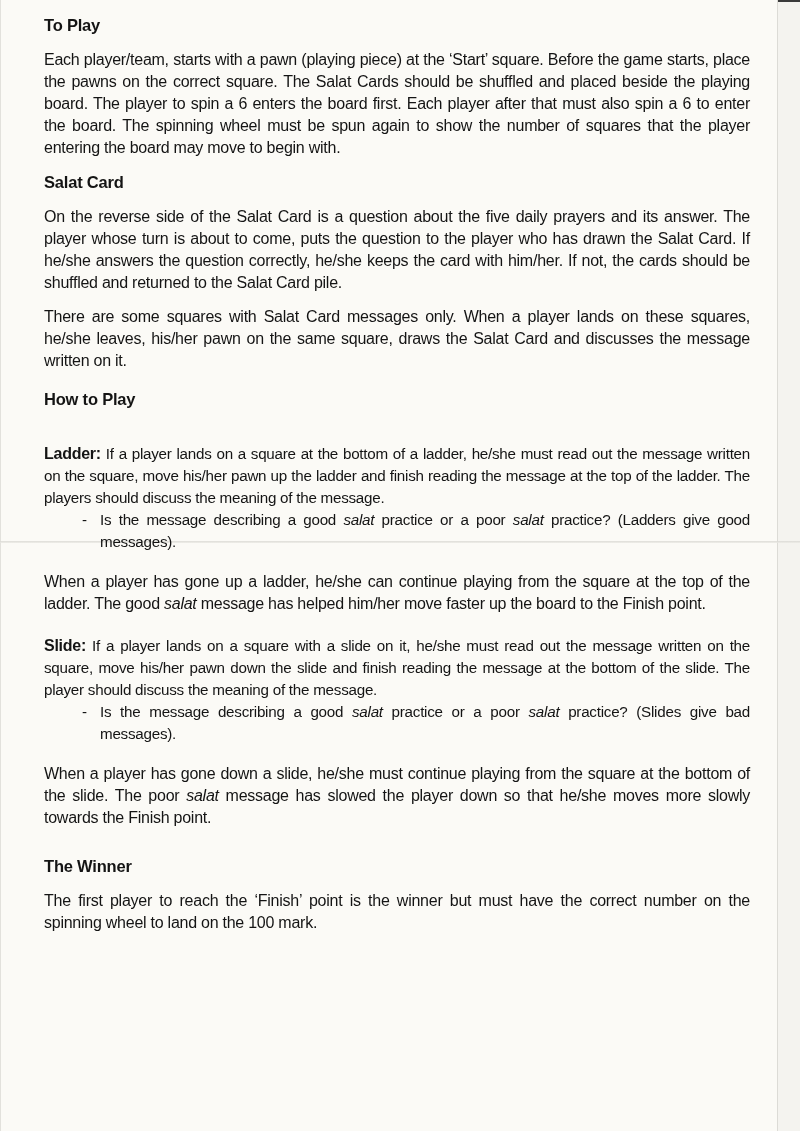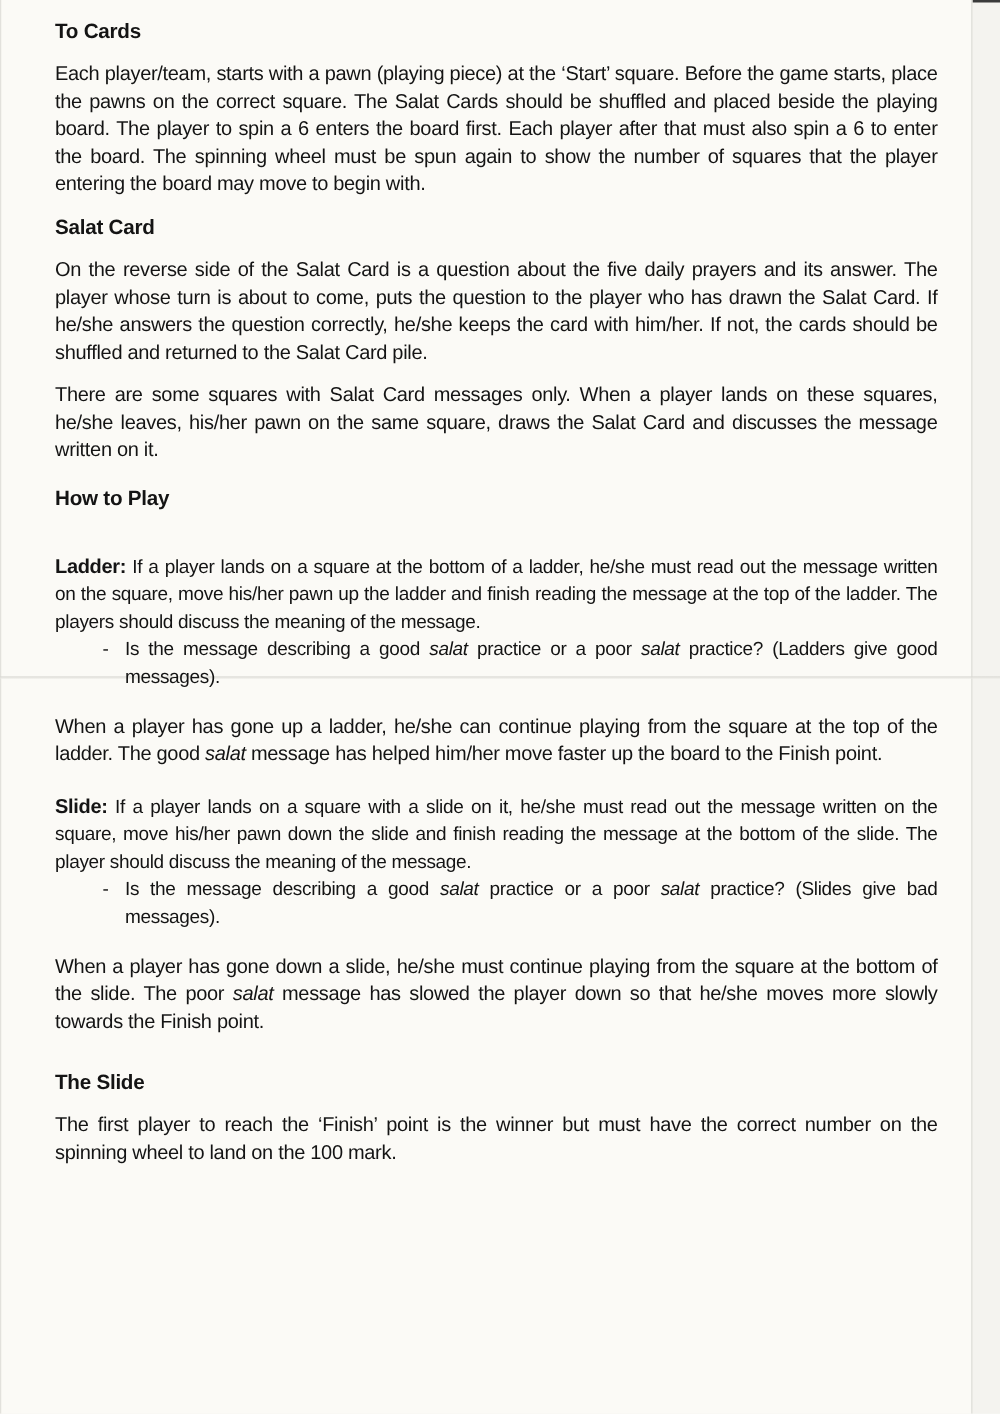--- a/index.html
+++ b/index.html
@@ -98,21 +98,21 @@
 </head>
 <body>
 
 <div class="top-shadow"></div>
 <div class="page"></div>
 <div class="fold"></div>
 
 <div class="content">
 
   <section class="sec-start">
-    <h2>To Cards</h2>
+    <h2>To Play</h2>
     <p>Each player/team, starts with a pawn (playing piece) at the ‘Start’ square. Before the game starts, place the pawns on the correct square. The Salat Cards should be shuffled and placed beside the playing board. The player to spin a 6 enters the board first. Each player after that must also spin a 6 to enter the board. The spinning wheel must be spun again to show the number of squares that the player entering the board may move to begin with.</p>
   </section>
 
   <section class="sec-salat">
     <h2>Salat Card</h2>
     <p>On the reverse side of the Salat Card is a question about the five daily prayers and its answer. The player whose turn is about to come, puts the question to the player who has drawn the Salat Card. If he/she answers the question correctly, he/she keeps the card with him/her. If not, the cards should be shuffled and returned to the Salat Card pile.</p>
     <p>There are some squares with Salat Card messages only. When a player lands on these squares, he/she leaves, his/her pawn on the same square, draws the Salat Card and discusses the message written on it.</p>
   </section>
 
   <section class="sec-how">
@@ -128,17 +128,17 @@
 
     <p class="rule"><b>Slide:</b><span> If a player lands on a square with a slide on it, he/she must read out the message written on the square, move his/her pawn down the slide and finish reading the message at the bottom of the slide. The player should discuss the meaning of the message.</span></p>
     <div class="bullet">
       <span class="dash">-</span>
       <span>Is the message describing a good </span><i>salat</i><span> practice or a poor </span><i>salat</i><span> practice? (Slides give bad messages).</span>
     </div>
     <p><span>When a player has gone down a slide, he/she must continue playing from the square at the bottom of the slide. The poor </span><i>salat</i><span> message has slowed the player down so that he/she moves more slowly towards the Finish point.</span></p>
   </section>
 
   <section class="sec-winner">
-    <h2>The Slide</h2>
+    <h2>The Winner</h2>
     <p>The first player to reach the ‘Finish’ point is the winner but must have the correct number on the spinning wheel to land on the 100 mark.</p>
   </section>
 
 </div>
 
 </body></html>

